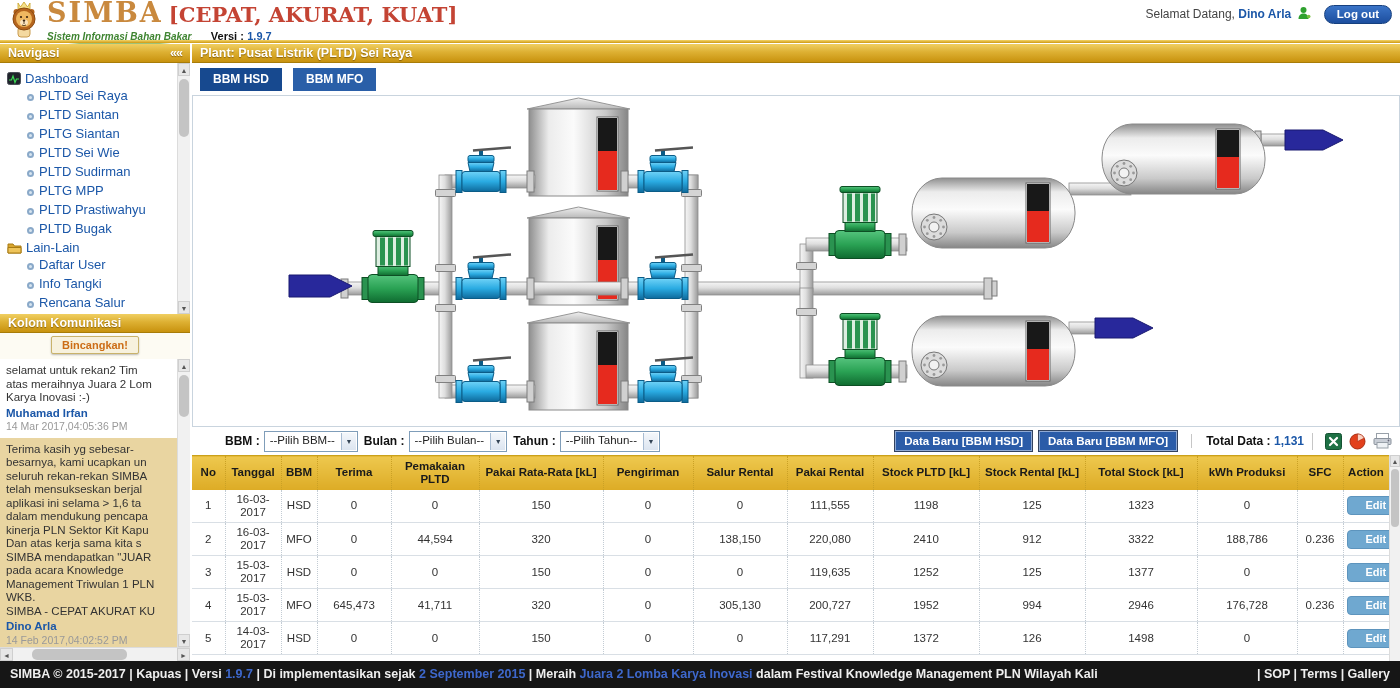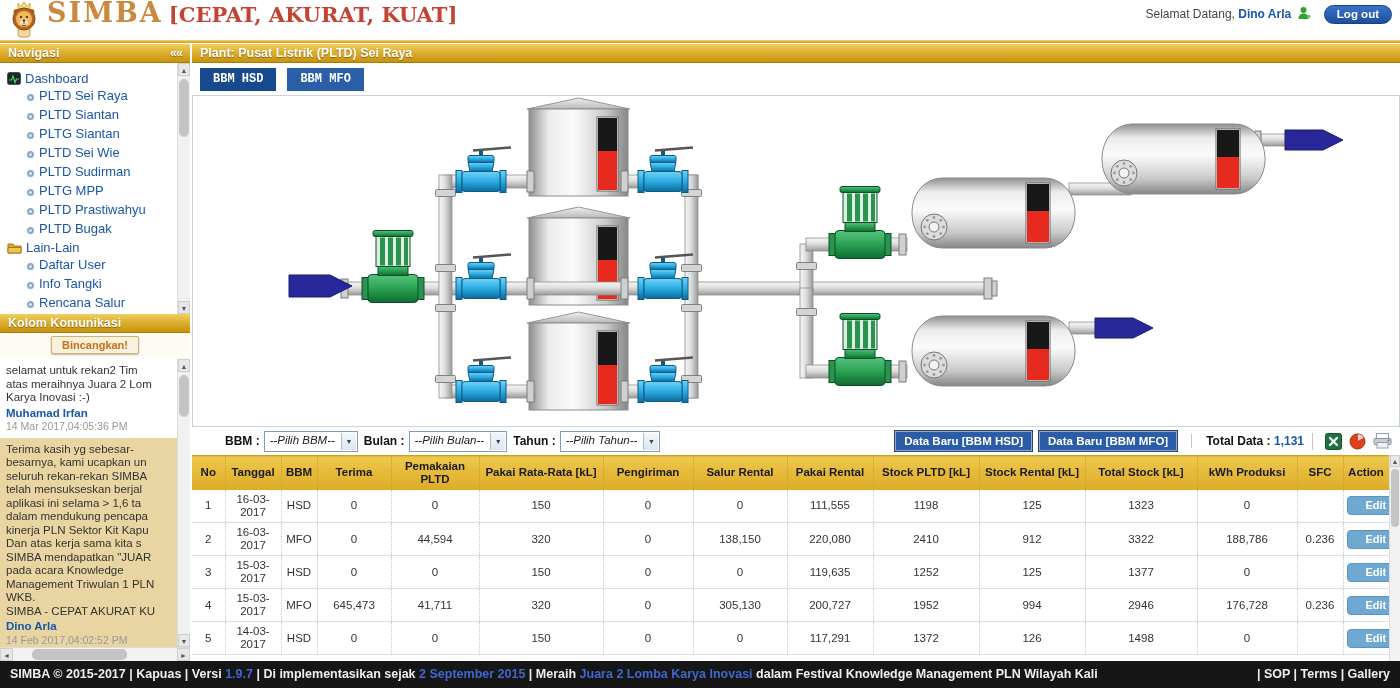--- a/index.html
+++ b/index.html
@@ -74,28 +74,28 @@
   .hscroll { height:14px; background:#f1f1f1; border-top:1px solid #dcdcdc; position:relative; }
   .hscroll .sarrow { position:absolute; top:0; width:13px; height:13px; text-align:center;
         font-size:7px; line-height:13px; color:#555; background:#e7e7e7; border:1px solid #cfcfcf; cursor:pointer;}
   .hthumb { position:absolute; left:32px; top:1px; width:95px; height:11px;
             background:#c4c4c4; border-radius:5px; cursor:pointer; }
 
   
   .content { position:absolute; left:192px; top:44px; width:1208px; height:611px; background:#fff; }
   .tab-row { padding:5px 0 0 8px; height:30px; }
   .tab { display:inline-block; padding:4px 13px 5px; color:#fff; font-weight:bold;
-         font-size:12px; margin-right:11px; background:var(--tab-blue); cursor:pointer;font-family:Liberation Mono, monospace; }
+         font-size:12px; margin-right:11px; background:var(--tab-blue); cursor:pointer; }
   .tab.active { background:var(--tab-blue-active); }
   .diagram-box { margin-top:2px; height:332px; border:1px solid #c9d4de; background:#fff; overflow:hidden; }
 
   .filter-row { height:28px; display:flex; align-items:center; font-size:12px; padding:0 6px 0 4px; }
   .flabel { font-weight:bold; color:#111; margin:0 4px 0 6px; }
   .fselect { position:relative; border:1px solid #7f9db9; background:#fff; height:21px;
-             padding:2px 22px 1px 5px; font-size:11.5px; color:#222; cursor:pointer; white-space:nowrap;font-style:italic;}
+             padding:2px 22px 1px 5px; font-size:11.5px; color:#222; cursor:pointer; white-space:nowrap;}
   .fselect .arr { position:absolute; right:1px; top:1px; bottom:1px; width:15px;
              background:linear-gradient(180deg,#f4f7fb,#dce5f0); border-left:1px solid #a8bcd2;
              text-align:center; font-size:7px; line-height:17px; color:#345; }
   .fspacer { flex:1; }
   .data-btn { background:var(--button-blue); color:#fff; font-weight:bold; font-size:11.5px;
               border:1px solid #8fa9d4; outline:1px solid #33425e; padding:3px 8px;
               margin-left:7px; cursor:pointer; }
   .total-wrap { margin:0 8px 0 14px; padding-left:14px; border-left:1px solid #c6c6c6;
                 font-weight:bold; color:#111; white-space:nowrap; }
   .total-value { color:var(--link-blue); }
@@ -142,20 +142,25 @@
       <circle cx="19" cy="19" r="8" fill="#f0b860"></circle>
       <circle cx="16" cy="17" r="1.1" fill="#3a2410"></circle>
         <circle cx="22" cy="17" r="1.1" fill="#3a2410"></circle>
       <ellipse cx="19" cy="22.5" rx="4" ry="3" fill="#fbe3bd"></ellipse>
       <circle cx="19" cy="20.6" r="1.2" fill="#3a2410"></circle>
       <path d="M19,21.8 L19,24 M17,25 Q19,26.5 21,25" stroke="#3a2410" stroke-width="0.8" fill="none"></path>
     </svg>
     <div class="title-block">
       <div class="t1">
         <span class="app-name">SIMBA</span><span class="tagline">[CEPAT, AKURAT, KUAT]</span>
+      </div>
+      <div class="t2">
+        <span class="subtitle">Sistem Informasi Bahan Bakar</span>
+        <span class="versi-label">Versi :</span>
+        <span class="versi-value">1.9.7</span>
       </div>
     </div>
   </div>
   <div class="header-right">
     <div class="hr-line">
       <span class="welcome">Selamat Datang,</span>
       <span class="user-name">Dino Arla</span>
       <svg class="person-ico" width="14" height="14" viewBox="0 0 14 14">
         <circle cx="6.5" cy="4" r="3" fill="#2fa12f"></circle>
         <path d="M1.5,13 C1.5,9 4,7.5 6.5,7.5 C9,7.5 11.5,9 11.5,13 Z" fill="#2fa12f"></path>

